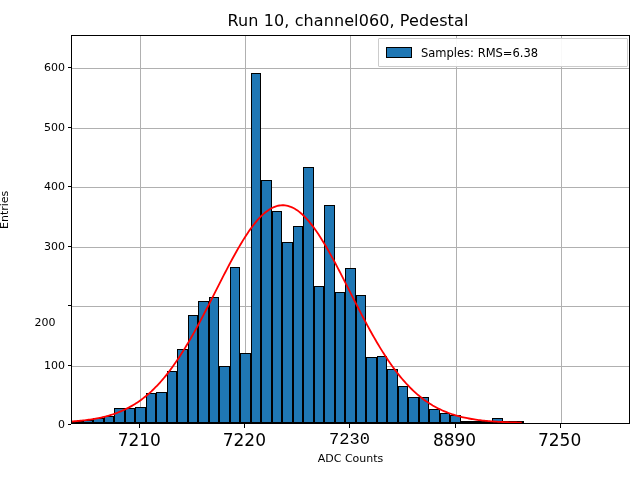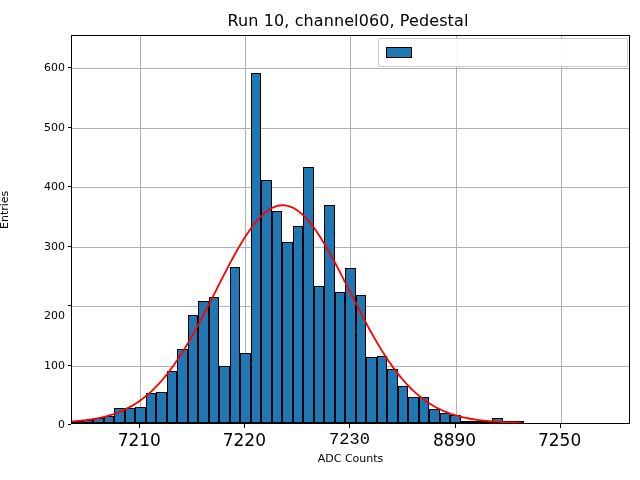--- a/index.html
+++ b/index.html
@@ -226,33 +226,34 @@
       <div class="xtick-label" style="left: 349.45px; top: 430px; font-family: Liberation Mono, monospace;">7230</div>
       <div class="xtick-mark" style="left: 454.52px; top: 424px;"></div>
       <div class="xtick-label" style="left: 454.52px; top: 430px;">8890</div>
       <div class="xtick-mark" style="left: 559.6px; top: 424px;"></div>
       <div class="xtick-label" style="left: 559.6px; top: 430px;">7250</div>
       <div class="ytick-mark" style="left: 67.5px; top: 424px;"></div>
       <div class="ytick-label" style="left: 25px; width: 40px; top: 424px;">0</div>
       <div class="ytick-mark" style="left: 67.5px; top: 364.52px;"></div>
       <div class="ytick-label" style="left: 25px; width: 40px; top: 364.52px;">100</div>
       <div class="ytick-mark" style="left: 67.5px; top: 305.04px;"></div>
-      <div class="ytick-label" style="left: 25px; width: 40px; top: 315px;">200</div>
+      <div class="ytick-label" style="left: 25px; width: 40px; top: 322px; text-align: center;">200</div>
       <div class="ytick-mark" style="left: 67.5px; top: 245.56px;"></div>
       <div class="ytick-label" style="left: 25px; width: 40px; top: 245.56px;">300</div>
       <div class="ytick-mark" style="left: 67.5px; top: 186.08px;"></div>
       <div class="ytick-label" style="left: 25px; width: 40px; top: 186.08px;">400</div>
       <div class="ytick-mark" style="left: 67.5px; top: 126.6px;"></div>
       <div class="ytick-label" style="left: 25px; width: 40px; top: 126.6px;">500</div>
       <div class="ytick-mark" style="left: 67.5px; top: 67.12px;"></div>
       <div class="ytick-label" style="left: 25px; width: 40px; top: 67.12px;">600</div>
     </div>
 
   <div id="xlabel">ADC Counts</div>
   <div id="ylabel">Entries</div>
 
   <div id="legend">
     <div class="legend-row">
       <span class="legend-swatch-patch"></span>
+      <span class="legend-text">Samples: RMS=6.38</span>
     </div>
   </div>
 
 </div>
 
 </body></html>

